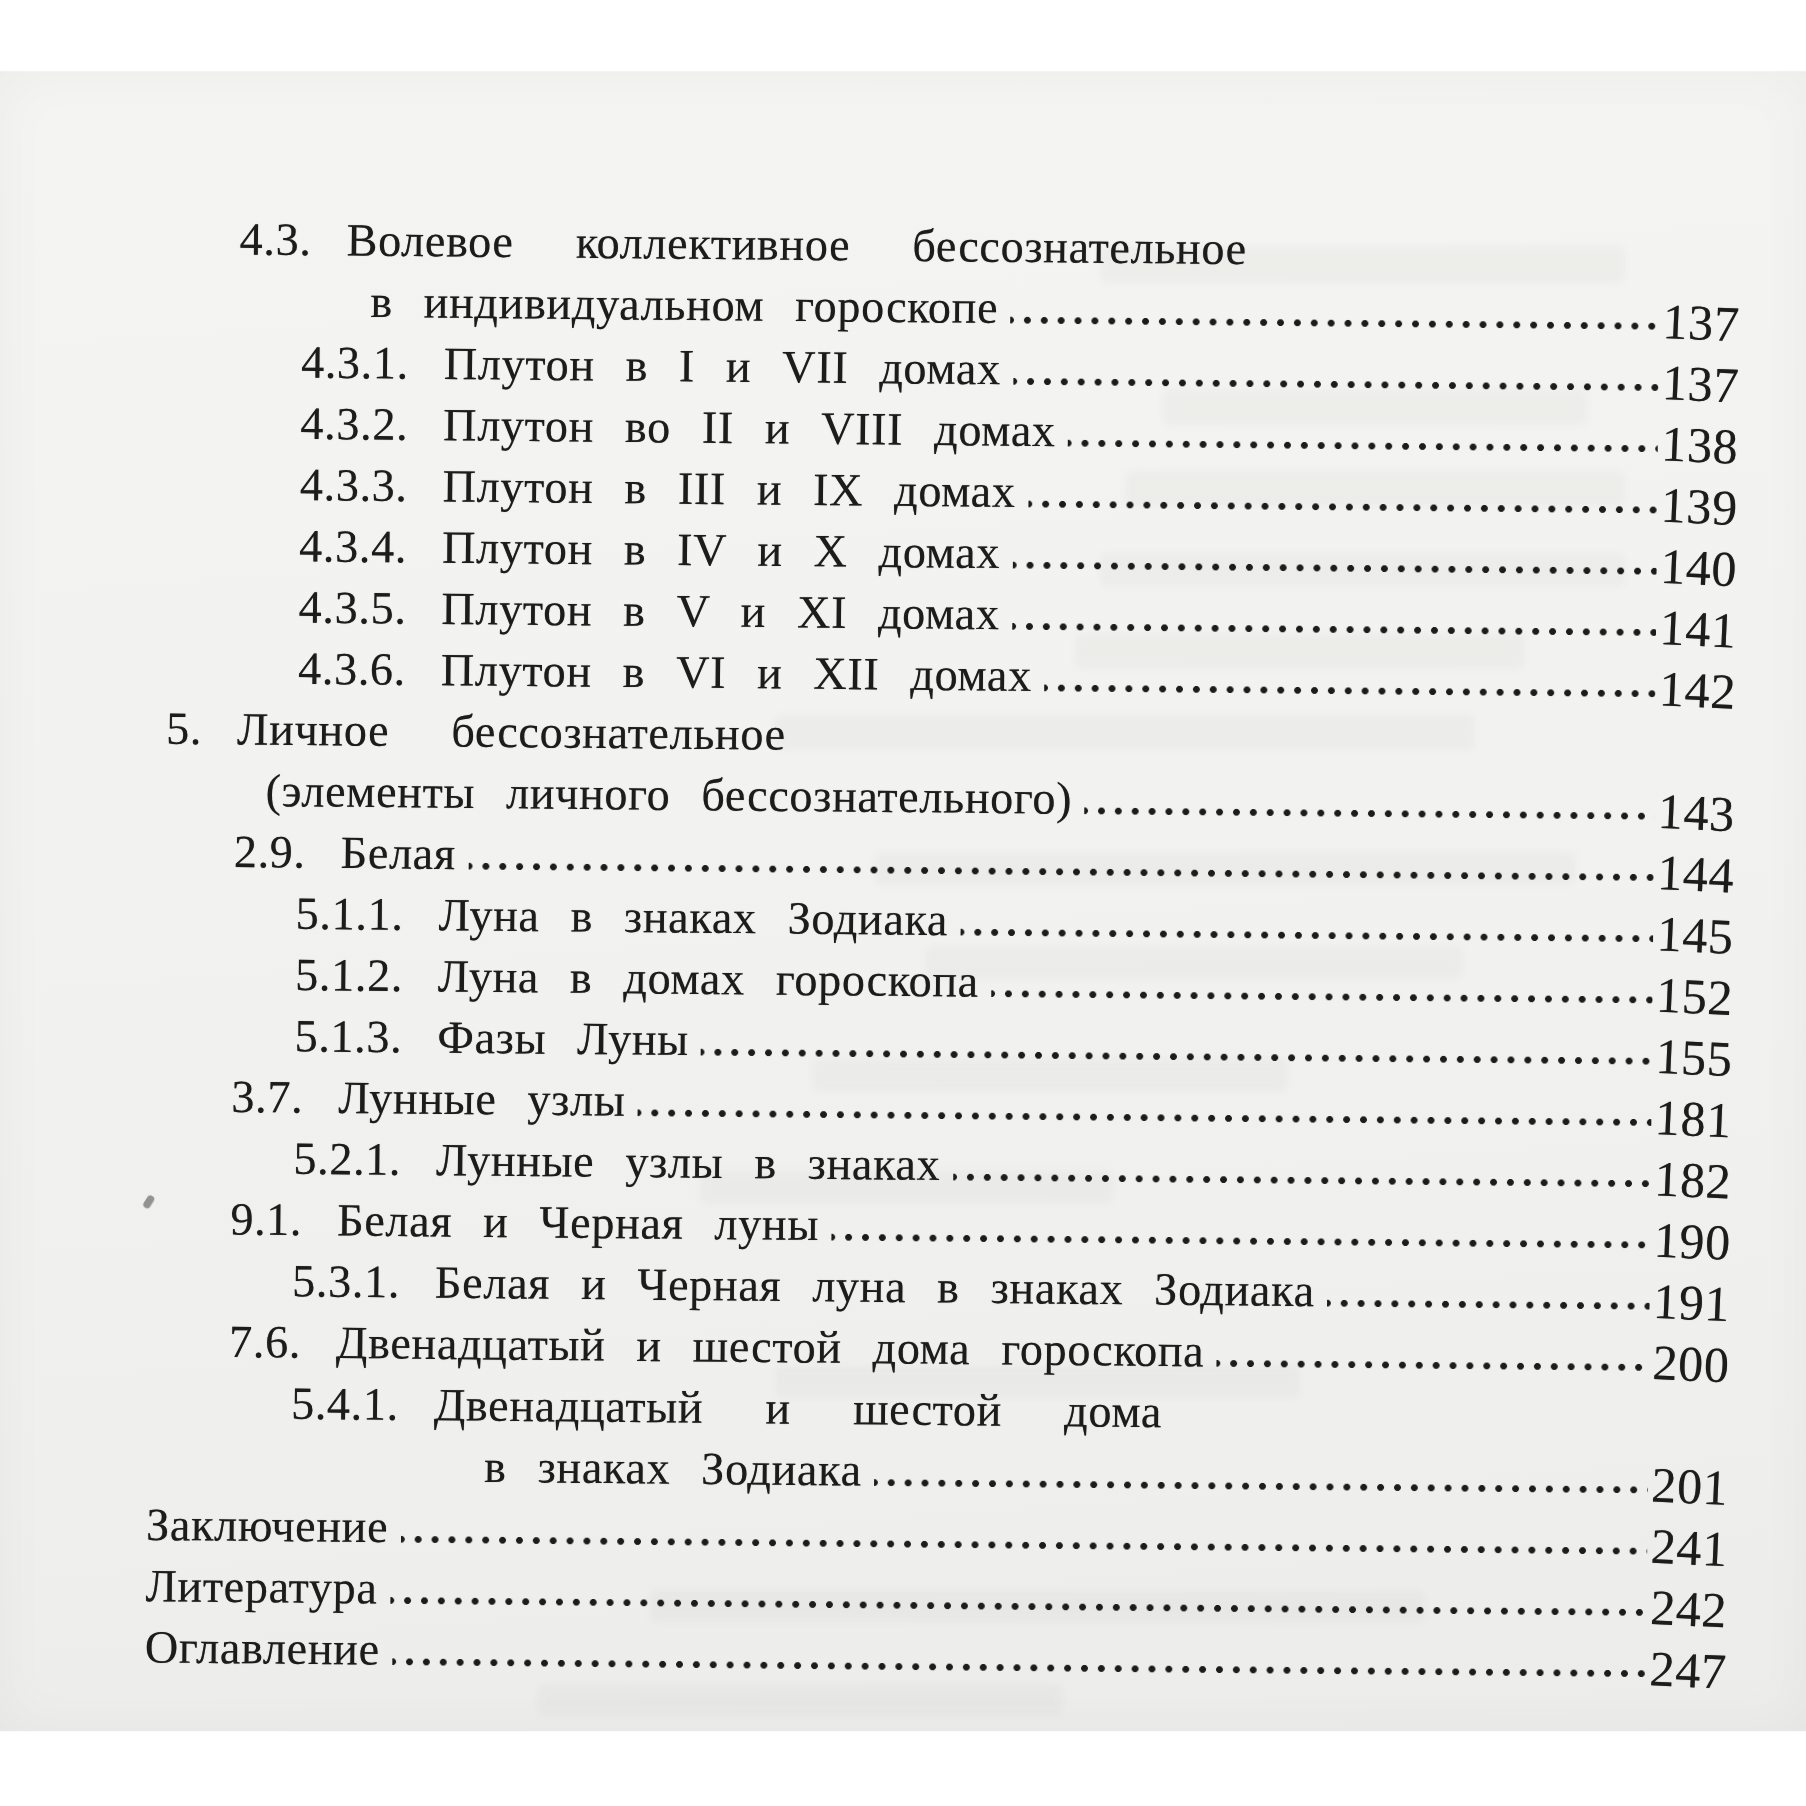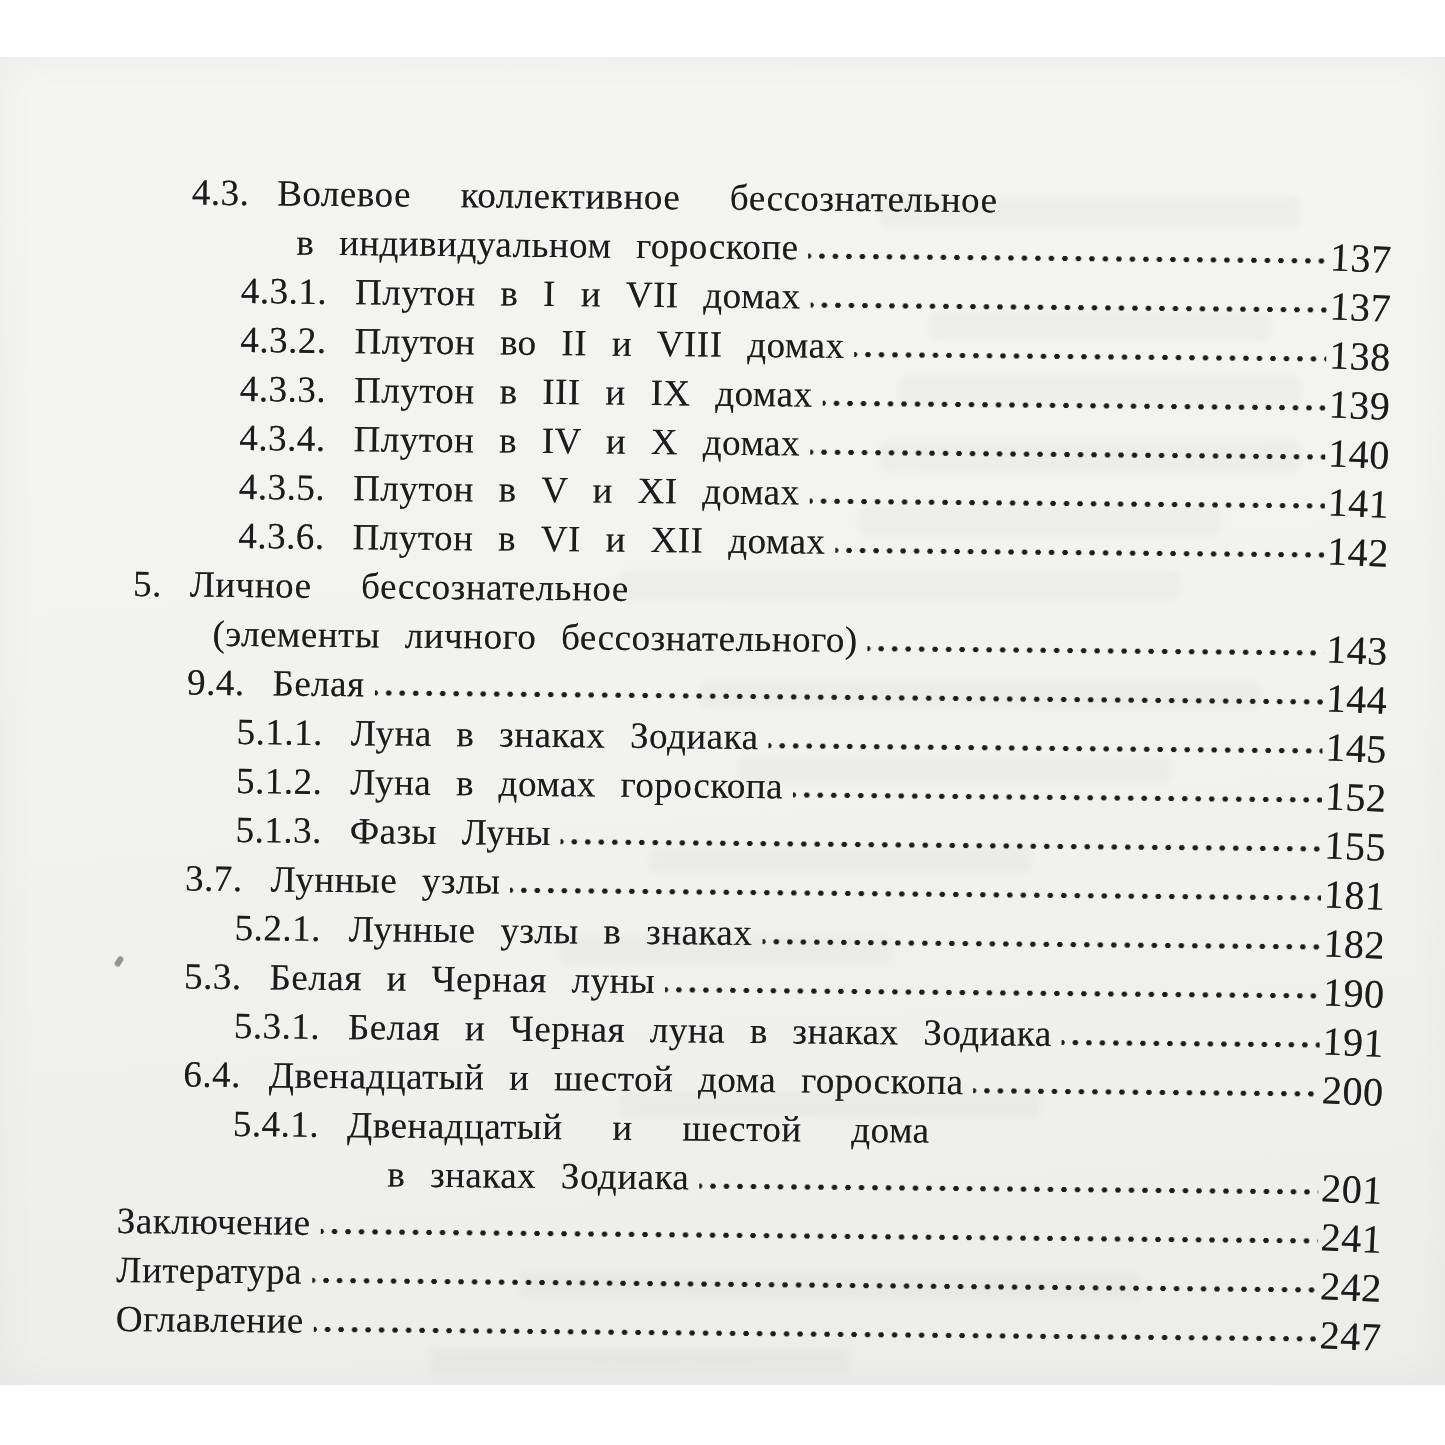--- a/index.html
+++ b/index.html
@@ -170,21 +170,21 @@
     <span class="title">Личное бессознательное</span>
 
   </div>
         <div class="row ind-cont-chapter">
 
     <span class="title">(элементы личного бессознательного)</span>
     <span class="leader"></span>
     <span class="pagenum">143</span>
   </div>
         <div class="row ind-section">
-    <span class="num">9.4.</span>
+    <span class="num">2.9.</span>
     <span class="title">Белая</span>
     <span class="leader"></span>
     <span class="pagenum">144</span>
   </div>
         <div class="row ind-subsection">
     <span class="num">5.1.1.</span>
     <span class="title">Луна в знаках Зодиака</span>
     <span class="leader"></span>
     <span class="pagenum">145</span>
   </div>
@@ -206,33 +206,33 @@
     <span class="leader"></span>
     <span class="pagenum">181</span>
   </div>
         <div class="row ind-subsection">
     <span class="num">5.2.1.</span>
     <span class="title">Лунные узлы в знаках</span>
     <span class="leader"></span>
     <span class="pagenum">182</span>
   </div>
         <div class="row ind-section">
-    <span class="num">5.3.</span>
+    <span class="num">9.1.</span>
     <span class="title">Белая и Черная луны</span>
     <span class="leader"></span>
     <span class="pagenum">190</span>
   </div>
         <div class="row ind-subsection">
     <span class="num">5.3.1.</span>
     <span class="title">Белая и Черная луна в знаках Зодиака</span>
     <span class="leader"></span>
     <span class="pagenum">191</span>
   </div>
         <div class="row ind-section">
-    <span class="num">6.4.</span>
+    <span class="num">7.6.</span>
     <span class="title">Двенадцатый и шестой дома гороскопа</span>
     <span class="leader"></span>
     <span class="pagenum">200</span>
   </div>
         <div class="row ind-subsection nodots">
     <span class="num">5.4.1.</span>
     <span class="title">Двенадцатый и шестой дома</span>
 
   </div>
         <div class="row ind-cont-subsection">

